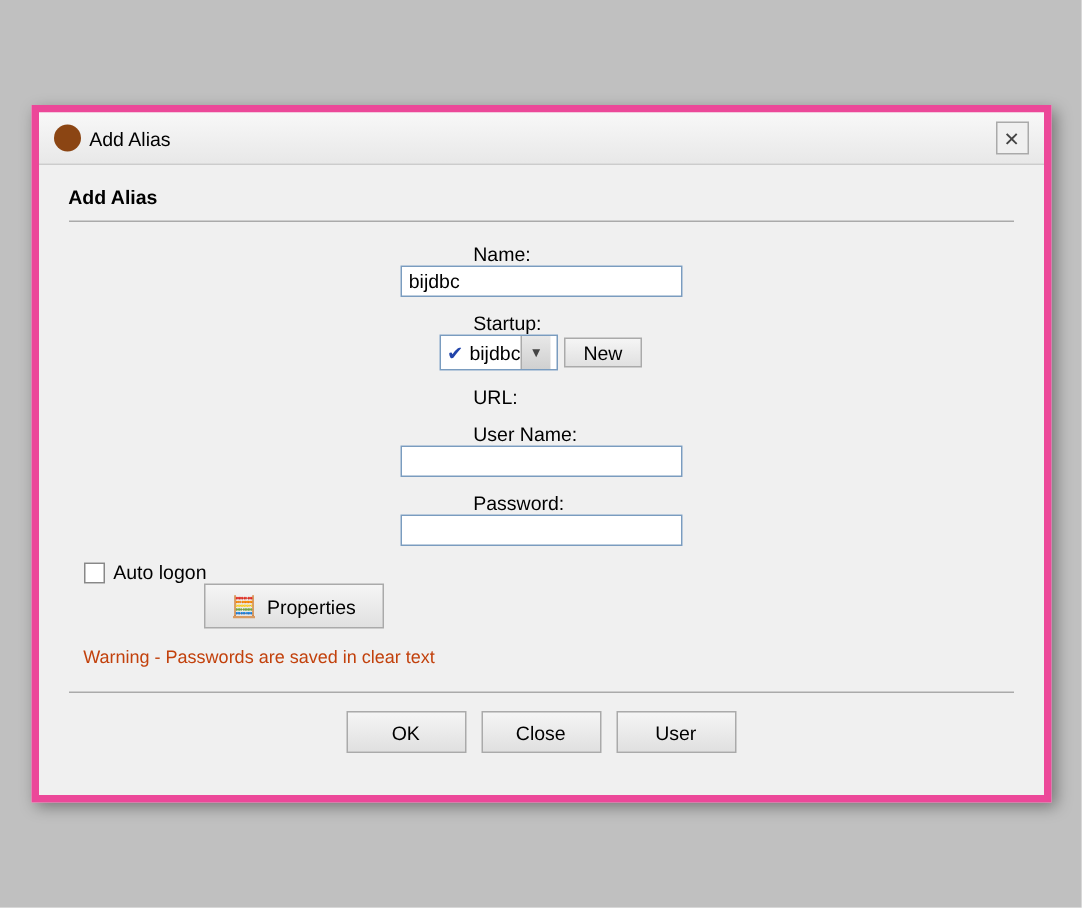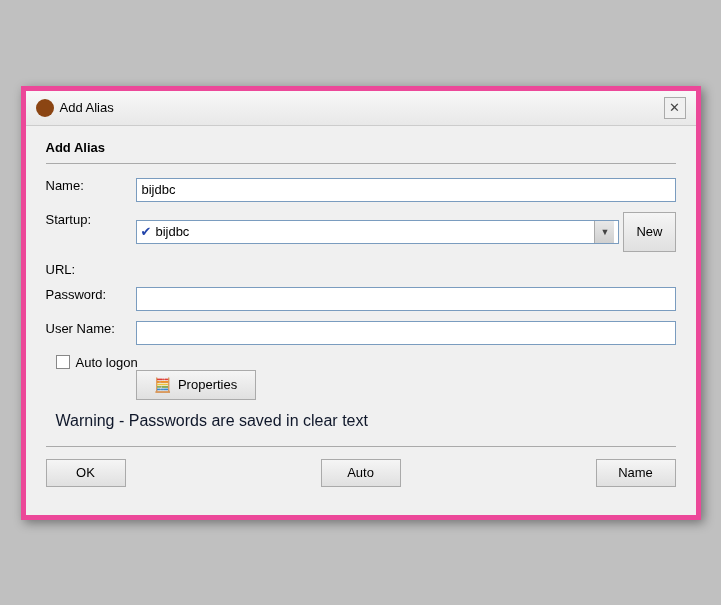--- a/index.html
+++ b/index.html
@@ -81,22 +81,23 @@
     }
 
     .section-divider {
       border: none;
       border-top: 1px solid #aaa;
       margin-bottom: 14px;
     }
 
     .form-row {
       display: flex;
-      align-items: flex-start;
+      align-items: center;
       margin-bottom: 10px;
+      flex-direction: column;
     }
 
     .form-label {
       width: 90px;
       font-size: 13px;
       color: #000;
       flex-shrink: 0;
     }
 
     .form-input {
@@ -145,21 +146,21 @@
       border-left: 1px solid #aaa;
       display: flex;
       align-items: center;
       justify-content: center;
       cursor: pointer;
       font-size: 9px;
       color: #444;
     }
 
     .new-btn {
-      height: 40px;
+      height: 20px;
       padding: 0 12px;
       background: linear-gradient(to bottom, #f5f5f5, #e0e0e0);
       border: 1px solid #aaa;
       cursor: pointer;
       font-size: 13px;
       font-family: inherit;
       white-space: nowrap;
     }
 
     .checkbox-row {
@@ -203,35 +204,35 @@
       font-family: inherit;
       margin-left: 90px;
       margin-bottom: 12px;
     }
 
     .properties-icon {
       font-size: 14px;
     }
 
     .warning-text {
-      font-size: 16px;
-      color: #0f172a;
+      font-size: 12px;
+      color: #c2410c;
       margin-left: 10px;
       margin-bottom: 16px;
     }
 
     .bottom-divider {
       border: none;
       border-top: 1px solid #aaa;
       margin-bottom: 12px;
     }
 
     .button-row {
       display: flex;
-      justify-content: space-between;
+      justify-content: center;
       gap: 10px;
       padding-bottom: 14px;
     }
 
     .dialog-btn {
       width: 80px;
       height: 28px;
       background: linear-gradient(to bottom, #f5f5f5, #e0e0e0);
       border: 1px solid #aaa;
       cursor: pointer;
@@ -274,45 +275,45 @@
         </div>
         <button class="new-btn">New</button>
       </div>
     </div>
 
     <div class="form-row">
       <span class="form-label">URL:</span>
     </div>
 
     <div class="form-row">
+      <span class="form-label">User Name:</span>
+      <input class="form-input" type="text" value="" style="">
+    </div>
+
+    <div class="form-row">
       <span class="form-label">Password:</span>
       <input class="form-input" type="password" value="" style="">
-    </div>
-
-    <div class="form-row">
-      <span class="form-label">User Name:</span>
-      <input class="form-input" type="text" value="" style="">
     </div>
 
     <div class="checkbox-row">
       <div class="checkbox-item">
         <span class="checkbox-box"></span>
         <span class="checkbox-label">Auto logon</span>
       </div>
     </div>
 
     <button class="properties-btn">
       <span class="properties-icon">🧮</span>
       <span>Properties</span>
     </button>
 
     <div class="warning-text">Warning - Passwords are saved in clear text</div>
 
     <hr class="bottom-divider">
 
     <div class="button-row">
       <button class="dialog-btn">OK</button>
-      <button class="dialog-btn">Auto</button>
-      <button class="dialog-btn">Name</button>
+      <button class="dialog-btn">Close</button>
+      <button class="dialog-btn">User</button>
     </div>
 
   </div>
 </div>
 
 </body></html>

